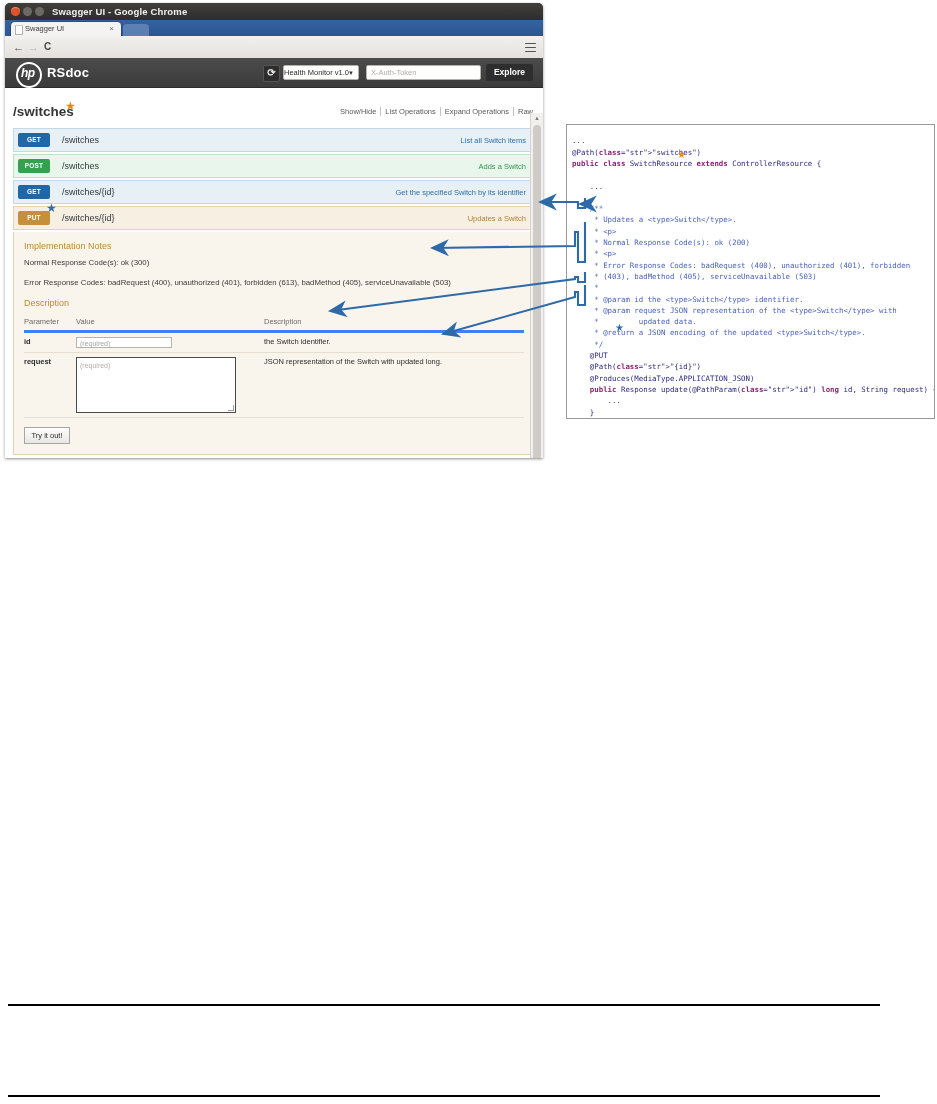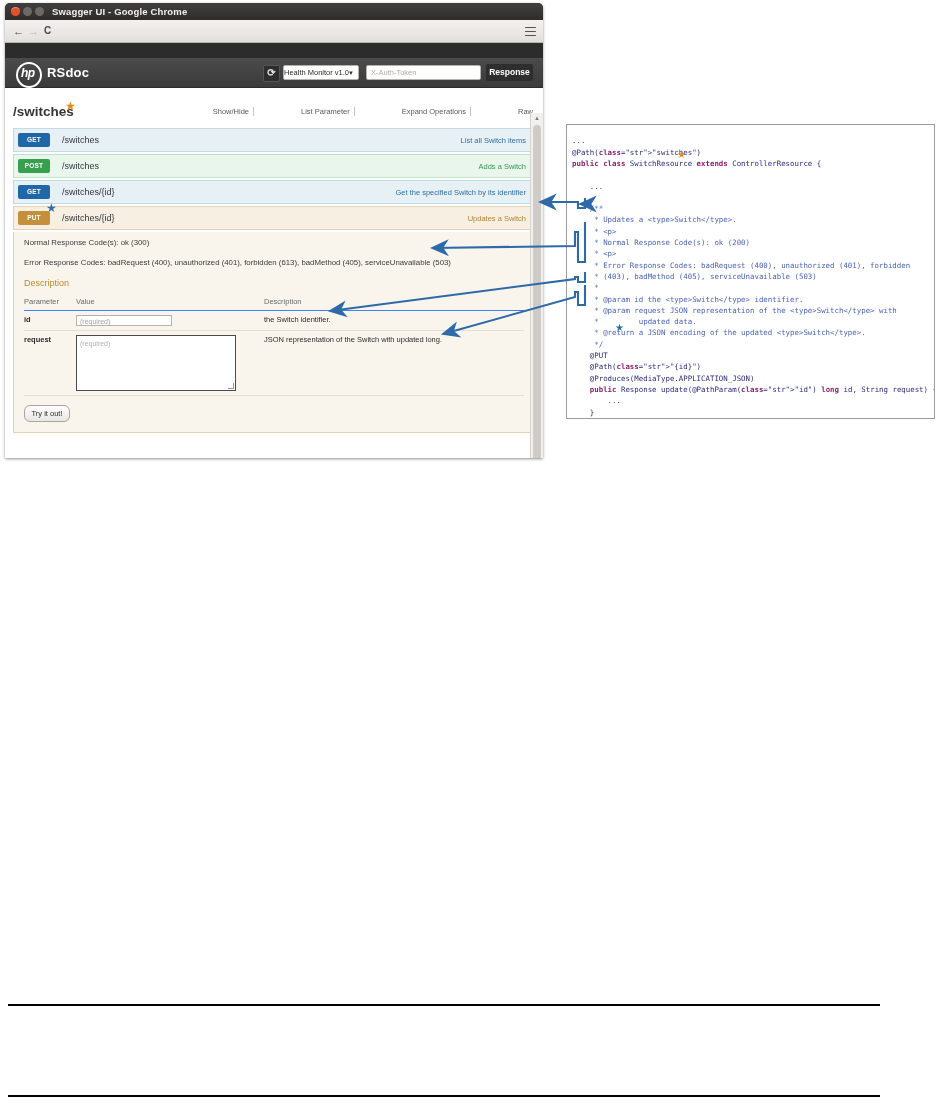--- a/index.html
+++ b/index.html
@@ -74,21 +74,21 @@
   .hdr-explore{position:absolute;left:481px;top:6px;width:47px;height:17px;background:#2e2e2e;
     border-radius:2px;color:#fff;font-size:8.5px;font-weight:bold;text-align:center;line-height:17px;}
 
   
   .resource{position:relative;padding:0 8px;}
   .res-head{position:relative;height:28px;margin-top:12px;}
   .res-title{position:absolute;left:0;top:3px;font-size:13.5px;font-weight:bold;color:#353535;
     line-height:17px;}
   .star-orange{position:absolute;left:52px;top:0px;color:#e8891c;font-size:12px;line-height:12px;}
   .res-links{position:absolute;right:2px;top:6px;font-size:7.5px;color:#5a5a5a;line-height:11px;}
-  .res-links span{padding:0 4px;border-right:1px solid #c6c2bd;margin-left:43px;}
+  .res-links span{padding:0 4px;border-right:1px solid #c6c2bd;}
   .res-links span:last-child{border-right:none;padding-right:0;}
 
   
   .op{position:relative;height:22px;margin-bottom:2px;display:flex;align-items:center;}
   .op .badge{width:32px;height:14px;border-radius:2px;color:#fff;font-size:6.5px;font-weight:bold;
     text-align:center;line-height:14px;margin-left:4px;letter-spacing:.2px;}
   .op .path{margin-left:12px;font-size:9px;color:#32383f;font-weight:500;}
   .op .summary{position:absolute;right:8px;font-size:7.5px;}
   .op.get{background:#e7f0f5;border:1px solid #c3d9e6;}
   .op.get .badge{background:#2067a8;}
@@ -101,33 +101,33 @@
   .op.put .summary{color:#b5842f;}
   .star-blue{position:absolute;left:32px;top:-5px;color:#2f6fa8;font-size:12px;line-height:12px;}
 
   
   .op-body{background:#faf5ec;border:1px solid #e3d3b2;border-top:none;padding:6px 10px 10px 10px;
     margin-bottom:2px;}
   .section-title{font-size:9px;color:#bd8a2c;margin:3px 0 7px 0;font-weight:500;}
   .note-line{font-size:7.8px;color:#3a3a3a;margin-bottom:10px;line-height:10px;}
   .params-table{width:100%;border-collapse:collapse;}
   .params-table th{font-size:7.5px;color:#6b6b6b;font-weight:normal;text-align:left;
-    padding:2px 0 4px 0;border-bottom:1px solid #3b82f6;}
+    padding:2px 0 4px 0;border-bottom:3px solid #3b82f6;}
   .params-table td{padding:4px 0;vertical-align:top;border-bottom:1px solid #e6ded0;}
   .pname{font-size:7.5px;font-weight:bold;color:#2c2c2c;width:52px;}
   .pval{width:188px;}
   .pdesc{font-size:7.5px;font-weight:normal;color:#2c2c2c;}
   .inp-text{width:96px;height:11px;background:#fff;border:1px solid #b6b2ad;font-size:7px;
     color:#a8a4a0;line-height:11px;padding-left:3px;box-sizing:border-box;}
   .inp-area{width:160px;height:56px;background:#fff;border:1px solid #4a4a4a;font-size:7px;
     color:#b3afab;line-height:10px;padding:3px;box-sizing:border-box;position:relative;}
   .inp-area .grip{position:absolute;right:1px;bottom:1px;width:5px;height:5px;
     border-right:1px solid #999;border-bottom:1px solid #999;}
   .tryout{margin-top:9px;width:44px;height:15px;background:linear-gradient(#fdfdfd,#e9e7e4);
-    border:1px solid #a9a5a0;border-radius:6px;font-size:7.5px;color:#2c2c2c;text-align:center;
+    border:1px solid #a9a5a0;border-radius:0;font-size:7.5px;color:#2c2c2c;text-align:center;
     line-height:15px;}
 
   
   .pg-scroll{position:absolute;right:0;top:55px;width:12px;height:400px;background:#f1f0ee;
     border-left:1px solid #d6d3cf;}
   .pg-scroll .arrow{position:absolute;left:0;width:12px;height:11px;text-align:center;
     font-size:6px;color:#7d7a76;line-height:11px;}
   .pg-scroll .arrow.up{top:0;}
   .pg-scroll .thumb{position:absolute;left:2px;top:12px;width:8px;height:340px;background:#cfccc8;
     border-radius:4px;}
@@ -155,20 +155,28 @@
 
   <div class="titlebar">
     <div class="winbtns">
       <div class="wb close"></div>
       <div class="wb min"></div>
       <div class="wb max"></div>
     </div>
     <div class="titletext">Swagger UI - Google Chrome</div>
   </div>
 
+  <div class="tabstrip">
+    <div class="tab">
+      <div class="tab-ico"></div>
+      <div class="tab-label">Swagger UI</div>
+      <div class="tab-x">×</div>
+    </div>
+    <div class="tab-ghost"></div>
+  </div>
 
   <div class="toolbar">
     <div class="nav-ico nav-back">←</div>
     <div class="nav-ico nav-fwd">→</div>
     <div class="nav-ico nav-reload">C</div>
     <div class="menu-ico">
         <i></i>
         <i></i>
         <i></i>
       </div>
@@ -180,29 +188,29 @@
       <div class="hp-logo">
         <span>hp</span>
       </div>
       <div class="rsdoc-title">RSdoc</div>
       <div class="hdr-reload">⟳</div>
       <div class="hdr-select">
         <span>Health Monitor v1.0</span>
         <span class="caret">▼</span>
       </div>
       <div class="hdr-input">X-Auth-Token</div>
-      <div class="hdr-explore">Response</div>
+      <div class="hdr-explore">Explore</div>
     </div>
 
     <div class="resource">
       <div class="res-head">
         <div class="res-title">/switches</div>
         <div class="star-orange">★</div>
         <div class="res-links">
-          <span>Show/Hide</span><span>List Parameter</span><span>Expand Operations</span><span>Raw</span>
+          <span>Show/Hide</span><span>List Operations</span><span>Expand Operations</span><span>Raw</span>
         </div>
       </div>
 
       <div class="op get">
         <div class="badge">GET</div>
         <div class="path">/switches</div>
         <div class="summary">List all Switch items</div>
       </div>
 
       <div class="op post">
@@ -218,20 +226,21 @@
       </div>
 
       <div class="op put">
         <div class="badge">PUT</div>
         <div class="star-blue">★</div>
         <div class="path">/switches/{id}</div>
         <div class="summary">Updates a Switch</div>
       </div>
 
       <div class="op-body">
+        <div class="section-title">Implementation Notes</div>
         <div class="note-line">Normal Response Code(s): ok (300)</div>
         <div class="note-line">Error Response Codes: badRequest (400), unauthorized (401), forbidden (613), badMethod (405), serviceUnavailable (503)</div>
         <div class="section-title">Description</div>
         <table class="params-table">
           <tbody>
               <tr>
             <th class="pname">Parameter</th>
             <th class="pval">Value</th>
             <th>Description</th>
           </tr>

